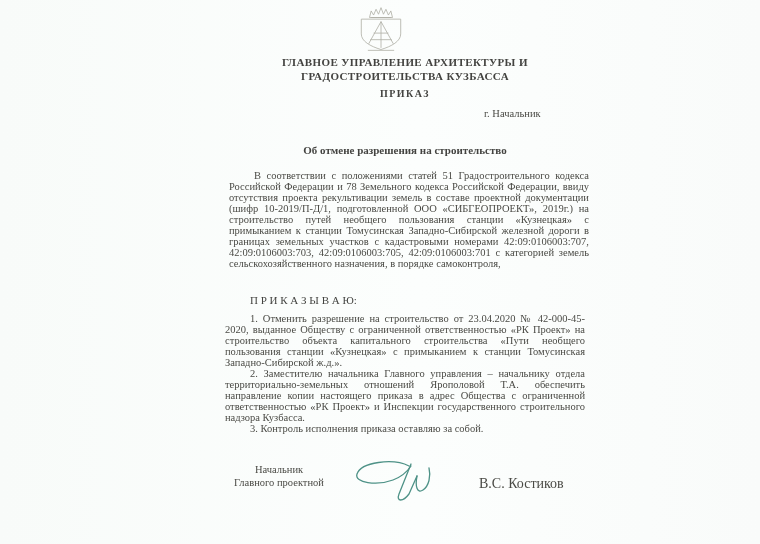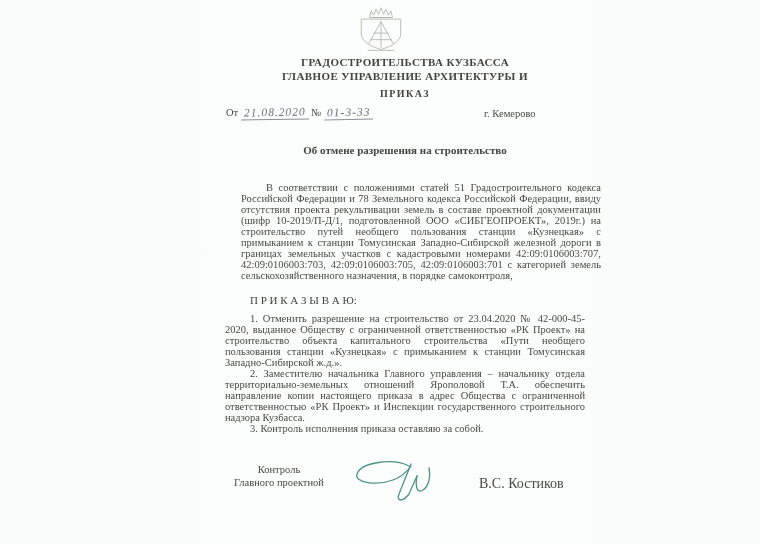--- a/index.html
+++ b/index.html
@@ -40,21 +40,21 @@
     position:absolute;left:484px;top:108px;
     font-size:10.5px;color:#4a4a45;
   }
   .doc-title{
     position:absolute;left:225px;top:144px;width:360px;
     text-align:center;font-weight:bold;font-size:11px;color:#434340;
   }
   .preamble{
     position:absolute;left:225px;top:166px;width:360px;
     font-size:10.5px;line-height:11px;text-align:justify;
-    text-indent:25px;margin:16px;
+    text-indent:25px;margin:4px;
   }
   .order-word{
     position:absolute;left:225px;top:294px;width:360px;
     font-size:11px;color:#434340;text-indent:25px;margin:0;
   }
   .items{
     position:absolute;left:225px;top:313px;width:360px;
   }
   .items p{
     margin:0;font-size:10.5px;line-height:11px;
@@ -89,49 +89,43 @@
       <path d="M40,19 L55,46"></path>
       <path d="M40,19 L40,51"></path>
       <path d="M31,33 L49,33"></path>
       <path d="M27,41 L53,41"></path>
 
       <path d="M24,54 H56"></path>
     </g>
   </svg>
 
   <div class="org-name">
+    <div>ГЛАВНОЕ УПРАВЛЕНИЕ АРХИТЕКТУРЫ И</div>
     <div>ГРАДОСТРОИТЕЛЬСТВА КУЗБАССА</div>
-    <div>ГЛАВНОЕ УПРАВЛЕНИЕ АРХИТЕКТУРЫ И</div>
   </div>
 
   <div class="doc-type">ПРИКАЗ</div>
 
-  <div class="meta-row">
-    <span>От</span>
-    <span class="hw">21.08.2020</span>
-    <span>№</span>
-    <span class="hw">01-3-33</span>
-  </div>
-  <div class="city">г. Кемерово</div>
+  <div class="city">г. Начальник</div>
 
   <div class="doc-title">Об отмене разрешения на строительство</div>
 
   <p class="preamble">В соответствии с положениями статей 51 Градостроительного кодекса Российской Федерации и 78 Земельного кодекса Российской Федерации, ввиду отсутствия проекта рекультивации земель в составе проектной документации (шифр 10-2019/П-Д/1, подготовленной ООО «СИБГЕОПРОЕКТ», 2019г.) на строительство путей необщего пользования станции «Кузнецкая» с примыканием к станции Томусинская Западно-Сибирской железной дороги в границах земельных участков с кадастровыми номерами 42:09:0106003:707, 42:09:0106003:703, 42:09:0106003:705, 42:09:0106003:701 с категорией земель сельскохозяйственного назначения, в порядке самоконтроля,</p>
 
   <p class="order-word">П Р И К А З Ы В А Ю:</p>
 
   <div class="items">
     <p>1. Отменить разрешение на строительство от 23.04.2020 № 42-000-45-2020, выданное Обществу с ограниченной ответственностью «РК Проект» на строительство объекта капитального строительства «Пути необщего пользования станции «Кузнецкая» с примыканием к станции Томусинская Западно-Сибирской ж.д.».</p>
     <p>2. Заместителю начальника Главного управления – начальнику отдела территориально-земельных отношений Ярополовой Т.А. обеспечить направление копии настоящего приказа в адрес Общества с ограниченной ответственностью «РК Проект» и Инспекции государственного строительного надзора Кузбасса.</p>
     <p>3. Контроль исполнения приказа оставляю за собой.</p>
   </div>
 
   <div class="signature">
     <div class="sig-title">
-      <div>Контроль</div>
+      <div>Начальник</div>
       <div>Главного проектной</div>
     </div>
     <svg class="sig-scribble" viewBox="0 0 110 58">
       <g fill="none" stroke="#4e9287" stroke-width="1.3" stroke-linecap="round" id="sig-strokes">
         <path d="M66,12 C50,4 18,8 14,20 C11,29 34,32 50,26 C58,23 64,18 68,12"></path>
         <path d="M68,10 L56,40 C53,48 60,48 66,40 L74,22"></path>
         <path d="M74,22 C72,32 74,40 80,36 C86,32 88,22 86,14"></path>
       </g>
     </svg>
     <div class="sig-name">В.С. Костиков</div>

